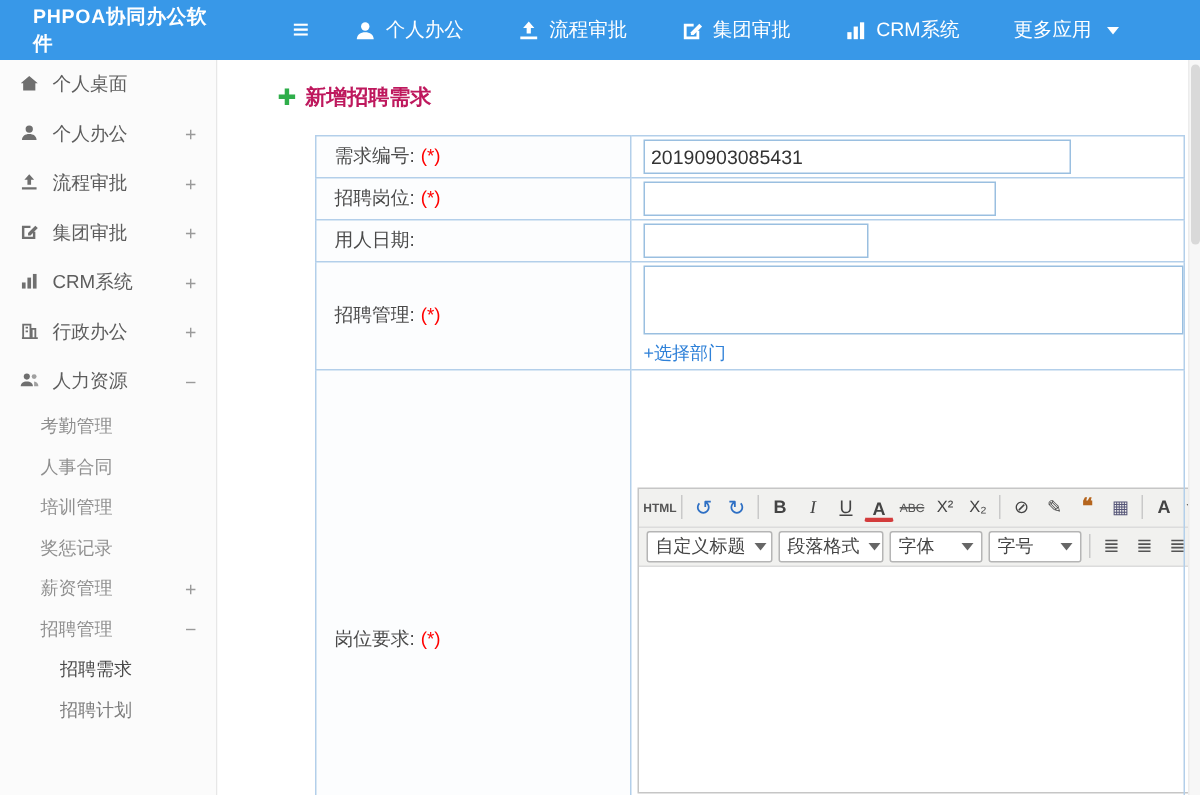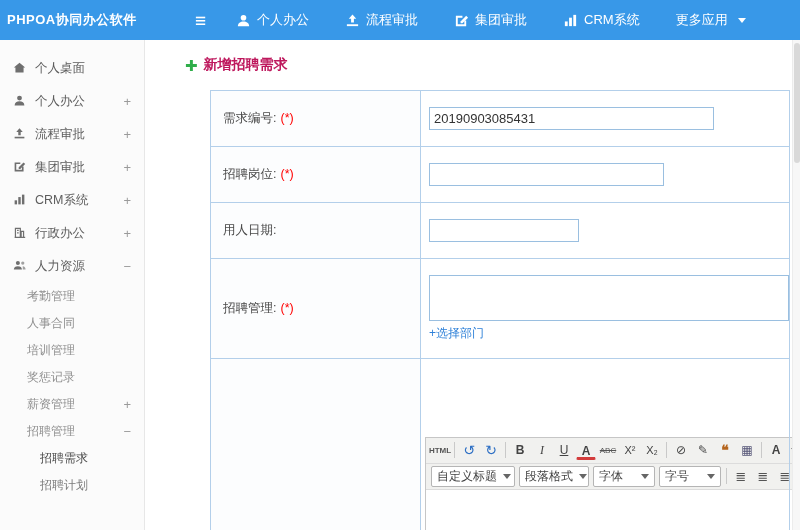--- a/index.html
+++ b/index.html
@@ -1,50 +1,50 @@
 <!DOCTYPE html>
 <html><head>
 <meta charset="utf-8">
 <style>
   *{margin:0;padding:0;box-sizing:border-box}
   html,body{width:800px;height:530px;overflow:hidden}
   body{font-family:"Liberation Sans","DejaVu Sans",sans-serif;font-size:12px;color:#333;background:#fff;position:relative}
 
   
   .topbar{height:40px;background:#3898e8;display:flex;align-items:center;color:#fff}
-  .logo{width:145px;padding-left:7px;font-size:13px;font-weight:bold;letter-spacing:.5px}
+  .logo{width:145px;padding-left:22px;font-size:13px;font-weight:bold;letter-spacing:.5px}
   .menu-toggle{margin-left:50px;font-size:19px;cursor:pointer;line-height:1}
   .topnav{display:flex;align-items:center;margin-left:30px;gap:36px}
   .nav-item{display:flex;align-items:center;gap:6px;font-size:13px;cursor:pointer;white-space:nowrap}
   .nav-item svg{width:15px;height:15px;display:block}
   .caret-down{width:0;height:0;border-left:4px solid transparent;border-right:4px solid transparent;border-top:5px solid #fff;margin-left:4px}
 
   
   .layout{display:flex;height:490px}
-  .sidebar{width:145px;background:#fbfbfb;border-right:1px solid #e7e7e7;padding-top:12px;flex:none}
+  .sidebar{width:145px;background:#fbfbfb;border-right:1px solid #e7e7e7;padding-top:0;flex:none}
   .content{flex:1;position:relative;overflow:hidden;background:#fff}
 
   
   .side-item{display:flex;align-items:center;height:33px;padding:0 13px;color:#5d5d5d;font-size:12.5px;cursor:pointer}
   .side-item svg{width:13px;height:13px;margin-right:9px;color:#6f6f6f;flex:none}
   .expand{margin-left:auto;color:#9a9a9a;font-size:13px}
   .sub1 .side-item{height:27px;padding-left:27px;color:#8f8f8f;font-size:12px}
   .sub2 .side-item{height:27px;padding-left:40px;color:#7a7a7a}
   .sub2 .side-item.active{color:#4a4a4a}
 
   
   .page-title{display:flex;align-items:center;gap:6px;padding:16px 0 0 40px}
   .add-icon{color:#2fae4a;font-size:15px;font-weight:bold;line-height:1}
   .page-title-text{font-size:14px;font-weight:bold;color:#be185d}
 
   
   table.form{border-collapse:collapse;margin:16px 0 0 65px;width:580px;table-layout:fixed}
   table.form td{border:1px solid #b3cfea;vertical-align:middle}
   td.lbl{width:210px;background:#fcfdfe;padding-left:12px;color:#4a4a4a;font-size:12.5px}
-  td.val{padding:16px 8px;background:#fff}
+  td.val{padding:2px 8px;background:#fff}
   .req{color:#ff0000;margin-left:4px}
   input.fld{height:23px;border:1px solid #9abfe0;padding:0 4px;font-size:13px;color:#333;font-family:inherit;background:#fff;vertical-align:middle}
   .w285{width:285px}.w235{width:235px}.w150{width:150px}.w120{width:120px}.w155{width:155px}
   textarea.fld{width:360px;height:46px;border:1px solid #9abfe0;resize:none;font-family:inherit;background:#fff;display:block}
   .suffix{margin-left:6px;color:#555}
   a.blue-link{color:#2f81d8;text-decoration:none;font-size:12px;cursor:pointer}
   .under-link{margin-top:4px}
   td.editor-cell{padding:8px 4px;vertical-align:middle;height:360px}
   td.lbl-tall{vertical-align:middle}
 

